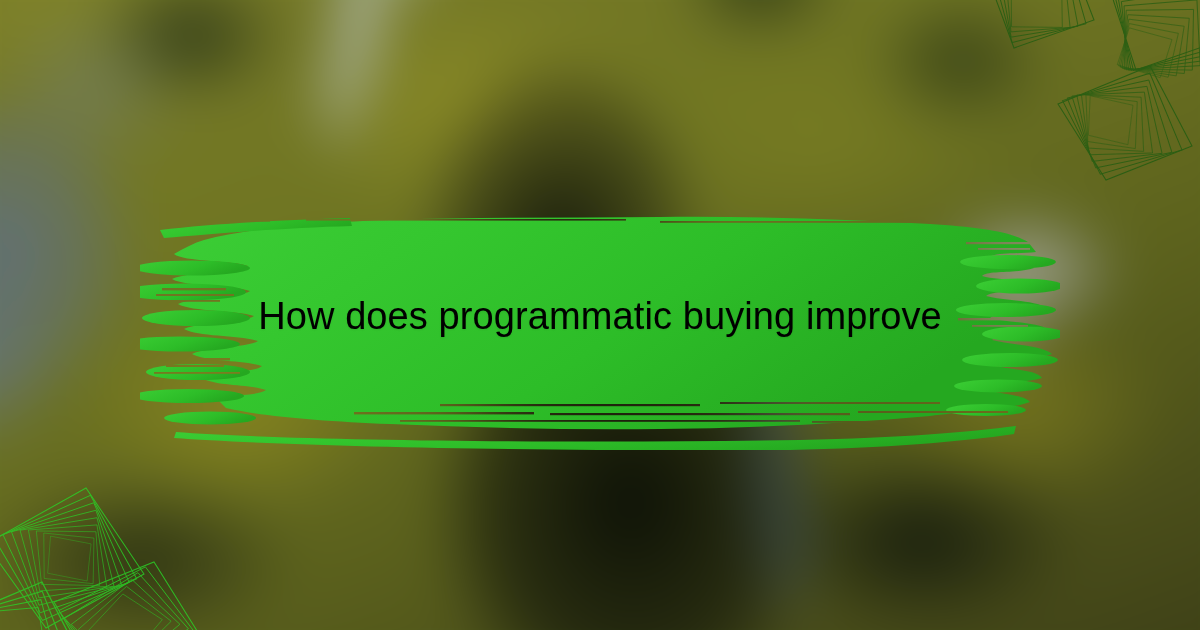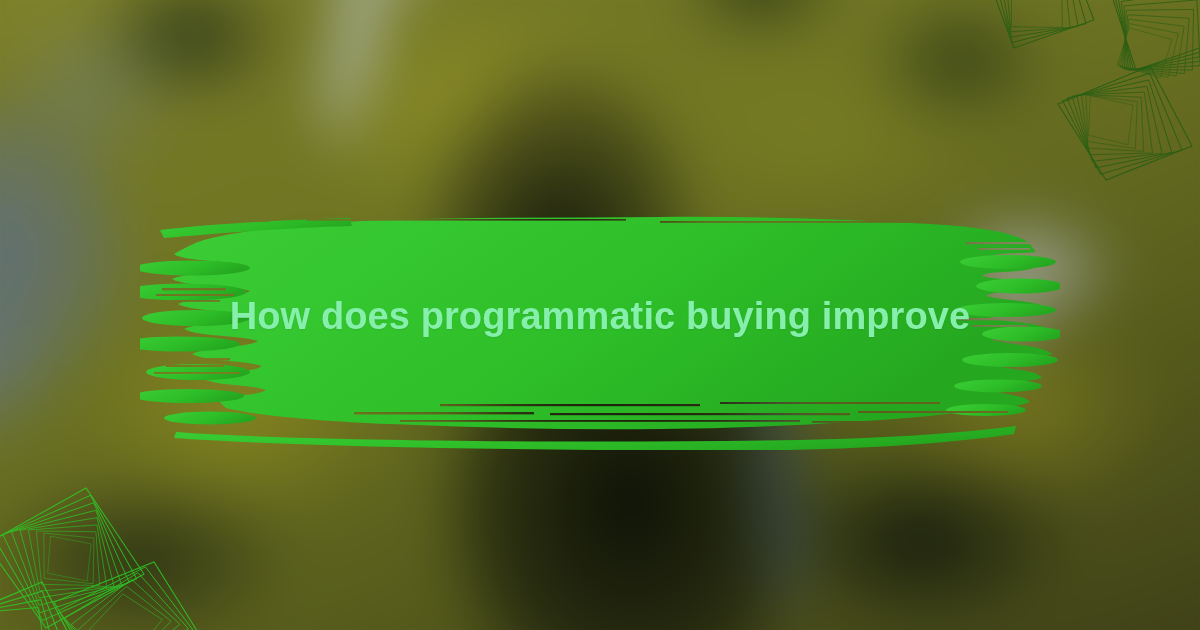--- a/index.html
+++ b/index.html
@@ -85,24 +85,24 @@
     top: 182px;
     width: 800px;
     height: 268px;
     display: flex;
     flex-direction: column;
     align-items: center;
     justify-content: center;
     text-align: center;
   }
   .headline .line {
-    color: #86efac;
+    color: #000000;
     font-size: 38px;
     line-height: 58px;
-    font-weight: 700;
+    font-weight: 400;
     letter-spacing: .1px;
     white-space: nowrap;
     text-shadow: 0 1px 2px rgba(0,0,0,.08);
   }
 </style>
 </head>
 <body>
 
 <div id="card">
 

